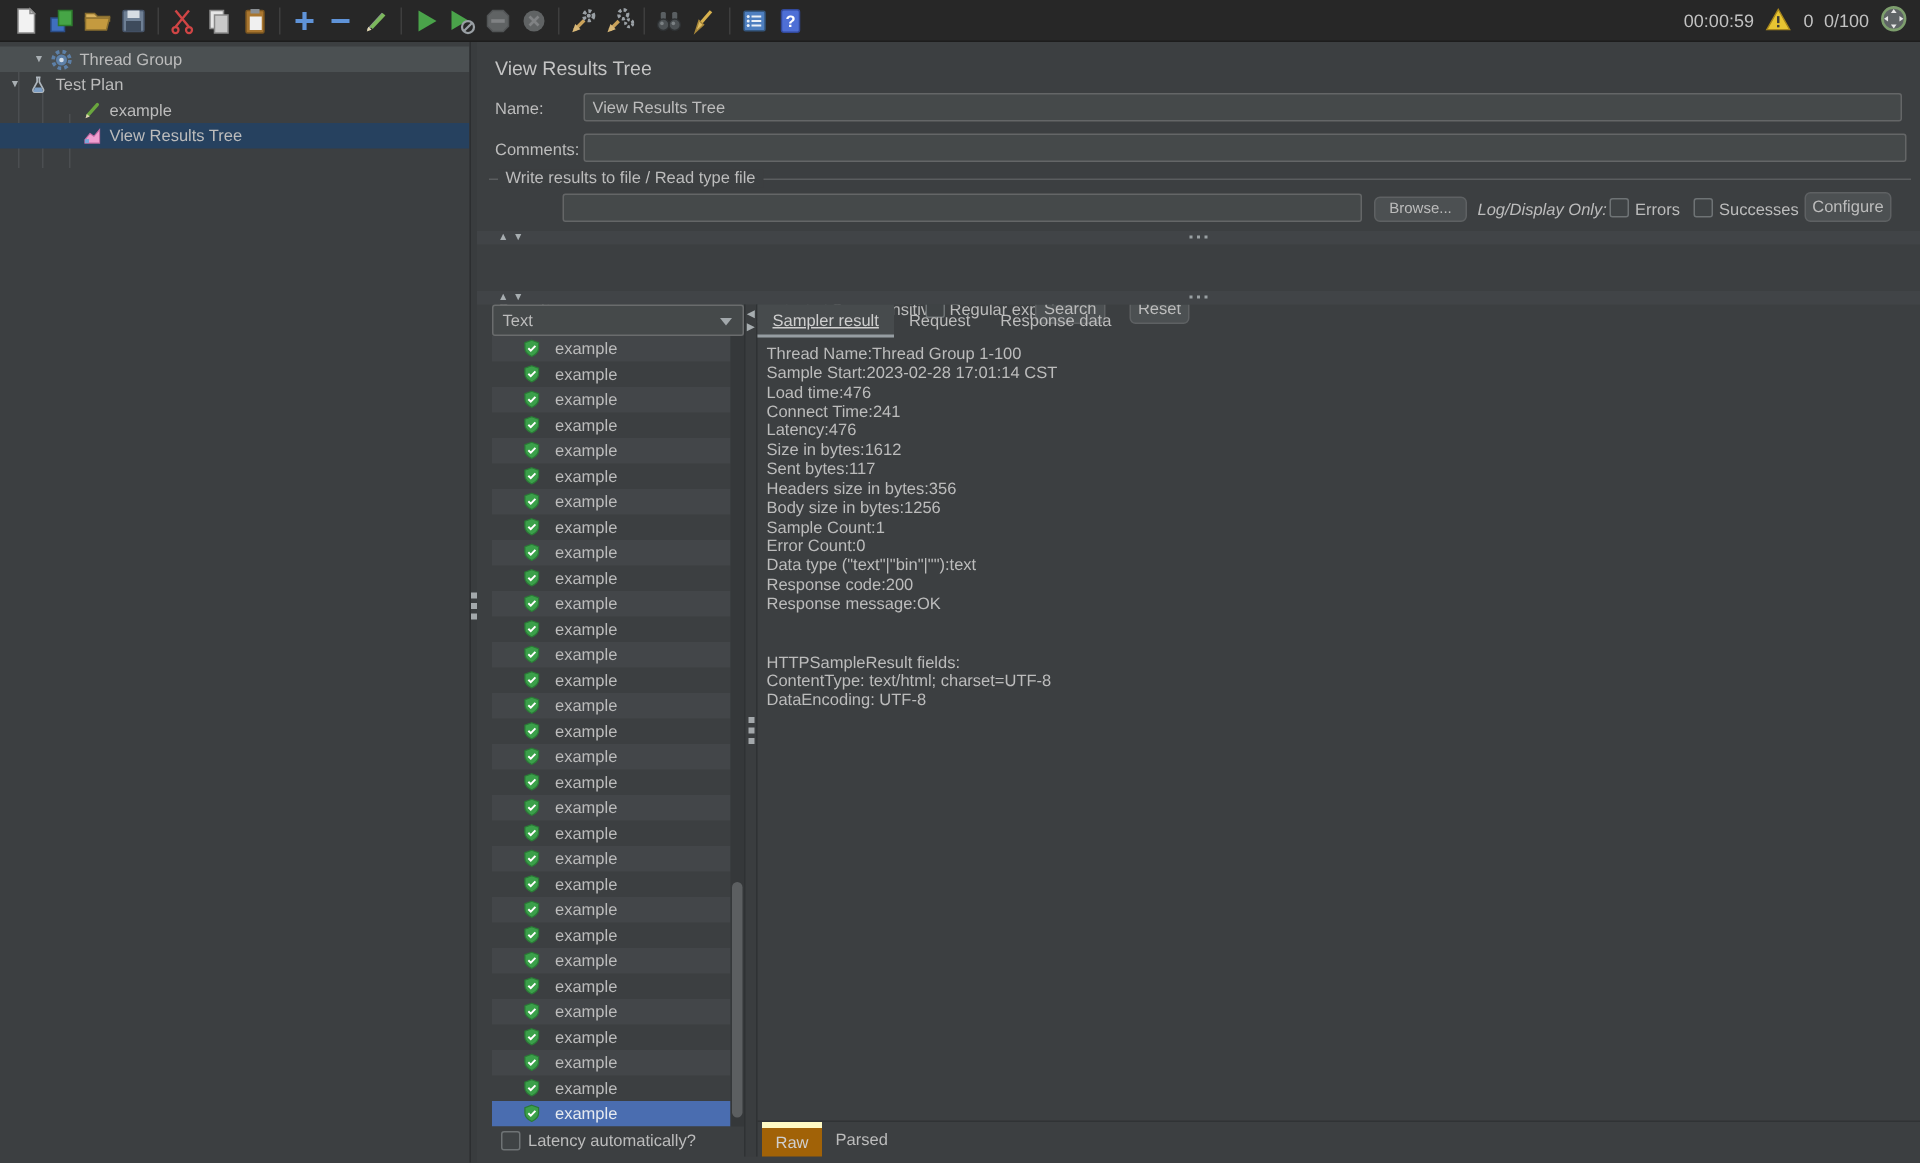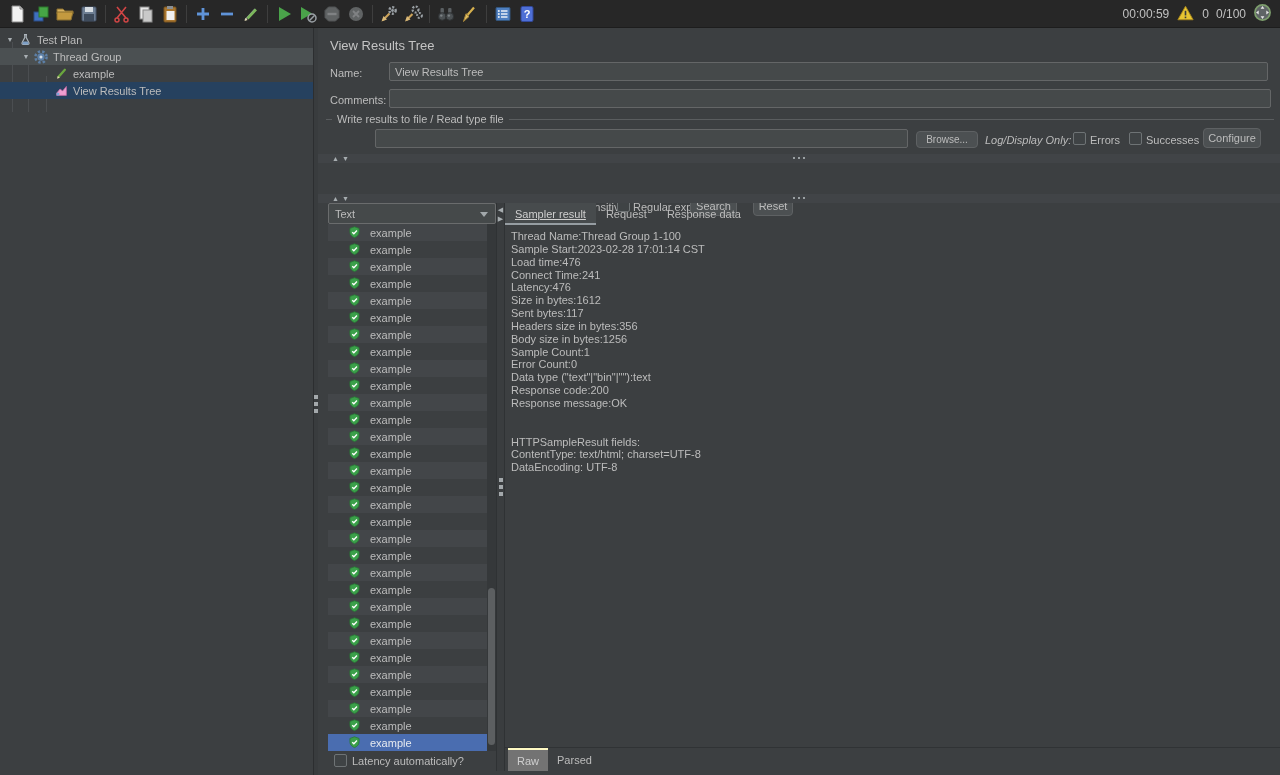--- a/index.html
+++ b/index.html
@@ -69,21 +69,21 @@
   .tab { padding:0 10px; display:flex; align-items:center; color:#bcbcbc; position:relative; }
   .tab.active { background:#474b4d; color:#cfcfcf;text-decoration:underline; }
   .tab.active::after { content:""; position:absolute; left:0; right:0; bottom:0; height:2px; background:#969da2; }
 
   #sampler-pre { position:absolute; left:193px; top:202px; right:10px; bottom:60px;
     font:11px "Liberation Sans", sans-serif; line-height:12.85px; color:#bcbcbc; white-space:pre; overflow:hidden; }
 
   #bottom-line { position:absolute; left:187px; right:0; top:719px; border-top:1px solid #303335; }
   #bottom-tabs { position:absolute; left:190px; top:720px; height:23px; display:flex; }
   .btab { padding:0 9px; display:flex; align-items:center; }
-  .btab.active { background:#737373; border-top:2px solid #fef9c3; color:#cfcfcf; }
+  .btab.active { background:#a16207; border-top:4px solid #fef9c3; color:#cfcfcf; }
 
   #scroll-auto-cb { left:16px; top:726px; }
   #scroll-auto-lbl { left:34px; top:727px; }
 </style>
 </head>
 <body>
 
 <div id="toolbar">
   <span class="tbi">
       <svg width="20" height="20" viewBox="0 0 20 20">
@@ -242,40 +242,40 @@
           <path d="M16.8 10l-2.8 2V8z" fill="#e8e8e8"></path>
         </svg></span>
   </div>
 </div>
 
 <div id="tree-panel">
   <span class="guide" style="left:12px; top:14px; height:70px;"></span>
   <span class="guide" style="left:28px; top:31px; height:53px;"></span>
   <span class="guide" style="left:46px; top:48px; height:36px;"></span>
 
-  <div class="trow" style="padding-left:5px;">
-    <span class="tarrow">▼</span>
-    <span class="ticon">
-        <svg width="15" height="15" viewBox="0 0 20 20">
-          <path d="M8 3.5h4M9 3.5v4L5.4 14.2a1.6 1.6 0 0 0 1.5 2.3h6.2a1.6 1.6 0 0 0 1.5-2.3L11 7.5v-4" stroke="#aeb6bd" stroke-width="1.5" fill="none"></path>
-          <path d="M7.2 12.5h5.6l1.2 2.6a1 1 0 0 1-.9 1.4H6.9a1 1 0 0 1-.9-1.4z" fill="#7d9fc6"></path>
-        </svg>
-      </span>
-    <span class="tlabel">Test Plan</span>
-  </div>
   <div class="trow hovered" style="padding-left:21px;">
     <span class="tarrow">▼</span>
     <span class="ticon">
         <svg width="16" height="16" viewBox="0 0 20 20">
           <circle cx="10" cy="10" r="7" fill="none" stroke="#5d80a8" stroke-width="3" stroke-dasharray="3 2.6"></circle>
           <circle cx="10" cy="10" r="4.6" fill="#5d80a8"></circle>
           <circle cx="10" cy="10" r="1.9" fill="#d5dfe9"></circle>
         </svg>
       </span>
     <span class="tlabel">Thread Group</span>
+  </div>
+  <div class="trow" style="padding-left:5px;">
+    <span class="tarrow">▼</span>
+    <span class="ticon">
+        <svg width="15" height="15" viewBox="0 0 20 20">
+          <path d="M8 3.5h4M9 3.5v4L5.4 14.2a1.6 1.6 0 0 0 1.5 2.3h6.2a1.6 1.6 0 0 0 1.5-2.3L11 7.5v-4" stroke="#aeb6bd" stroke-width="1.5" fill="none"></path>
+          <path d="M7.2 12.5h5.6l1.2 2.6a1 1 0 0 1-.9 1.4H6.9a1 1 0 0 1-.9-1.4z" fill="#7d9fc6"></path>
+        </svg>
+      </span>
+    <span class="tlabel">Test Plan</span>
   </div>
   <div class="trow" style="padding-left:51px;">
     <span class="ticon">
         <svg width="15" height="15" viewBox="0 0 20 20">
           <path d="M6 14.5L14.5 5" stroke="#6aa63e" stroke-width="3" stroke-linecap="round"></path>
           <path d="M4 17l1.2-3.6 2.6 2.2z" fill="#e0d7b0"></path>
         </svg>
       </span>
     <span class="tlabel">example</span>
   </div>

